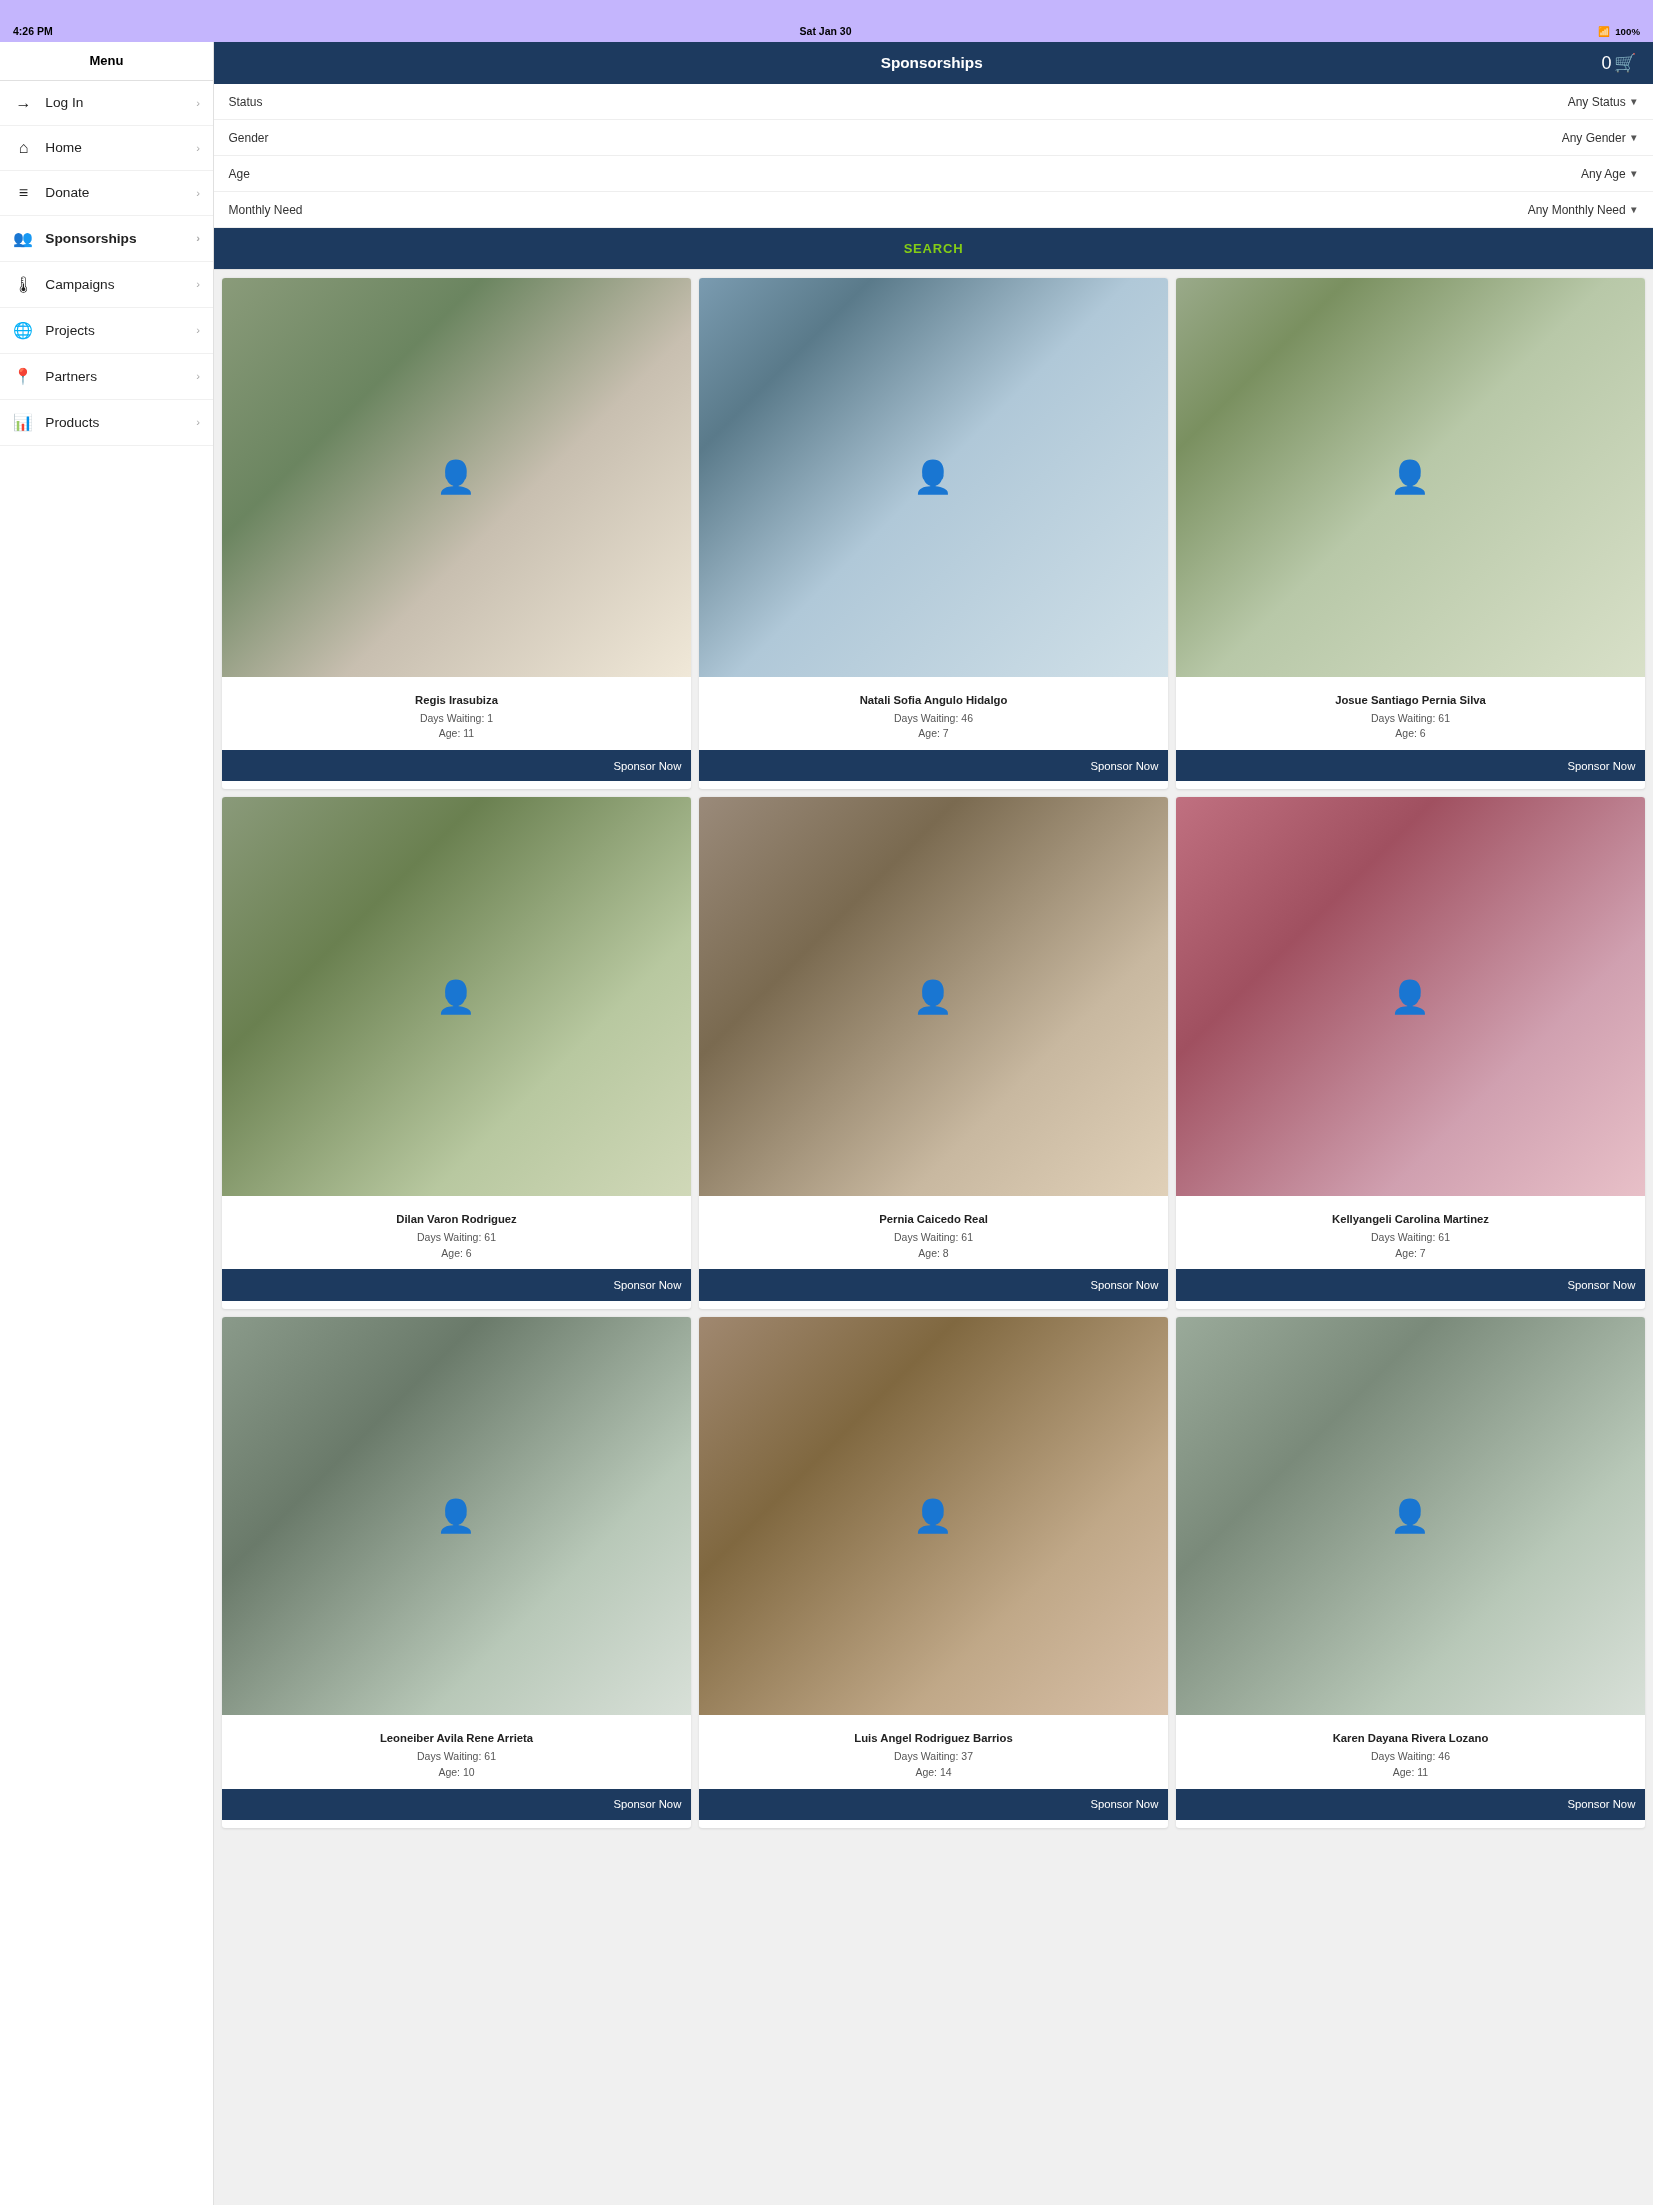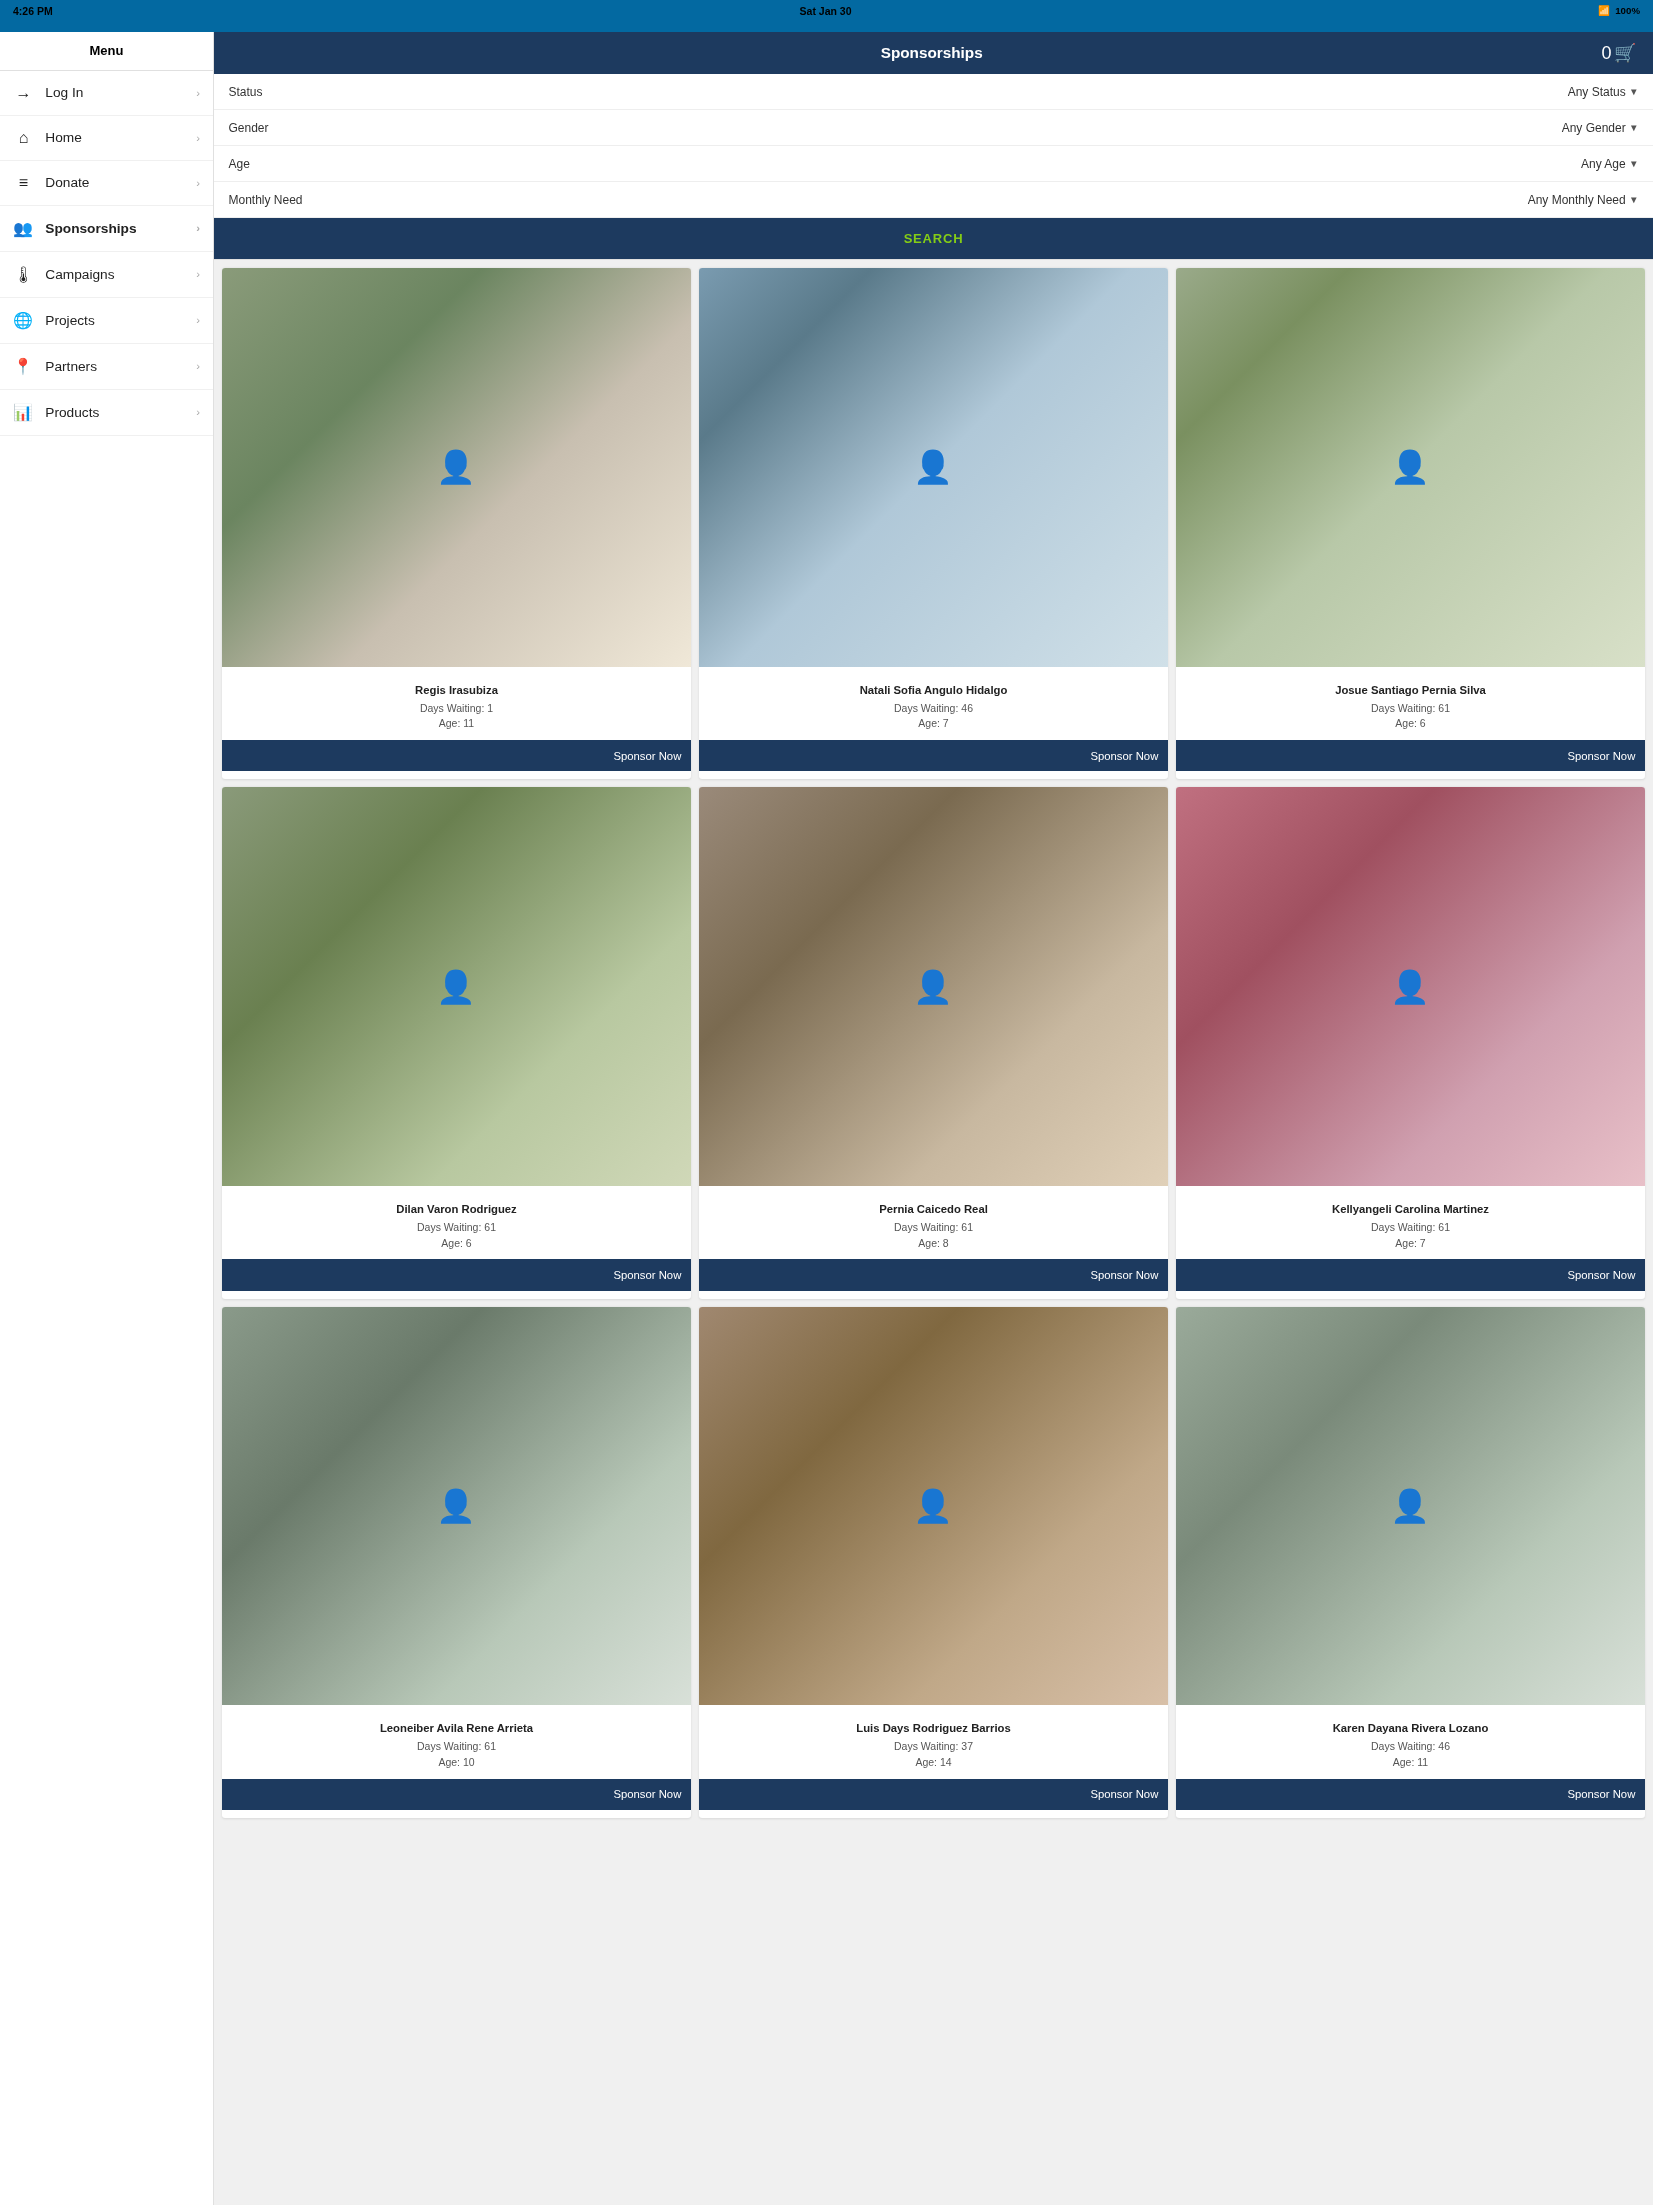--- a/index.html
+++ b/index.html
@@ -1,28 +1,28 @@
 <!DOCTYPE html>
 <html style="font-size:13px"><head>
   <meta charset="utf-8">
   <meta name="viewport" content="width=device-width, initial-scale=1">
   <style>
     * { box-sizing: border-box; margin: 0; padding: 0; }
     body { font-family: -apple-system, BlinkMacSystemFont, 'Helvetica Neue', Arial, sans-serif; background: #f5f5f5; display: flex; flex-direction: column; height: 100vh; overflow: hidden; }
 
     
     .status-bar {
-      background: #0369a1;
+      background: #c4b5fd;
       display: flex;
       justify-content: space-between;
-      align-items: flex-start;
+      align-items: flex-end;
       padding: 4.8px 13px;
       font-size: 10.5px;
       font-weight: 600;
-      height: 32px;
+      height: 42px;
     }
     .status-bar-right { display: flex; align-items: center; gap: 4.8px; font-size: 9.7px; }
 
     
     .app-container { display: flex; flex: 1; overflow: hidden; }
 
     
     .sidebar {
       width: 214px;
       background: #fff;
@@ -334,21 +334,21 @@
         <div class="card-detail">Days Waiting: 61</div>
         <div class="card-detail">Age: 10</div>
       </div>
       <button class="card-button">Sponsor Now</button>
     </div>
           <div class="card">
       <div class="card-image photo-8">
         <div class="card-image-placeholder">👤</div>
       </div>
       <div class="card-body">
-        <div class="card-name">Luis Days Rodriguez Barrios</div>
+        <div class="card-name">Luis Angel Rodriguez Barrios</div>
         <div class="card-detail">Days Waiting: 37</div>
         <div class="card-detail">Age: 14</div>
       </div>
       <button class="card-button">Sponsor Now</button>
     </div>
           <div class="card">
       <div class="card-image photo-9">
         <div class="card-image-placeholder">👤</div>
       </div>
       <div class="card-body">

